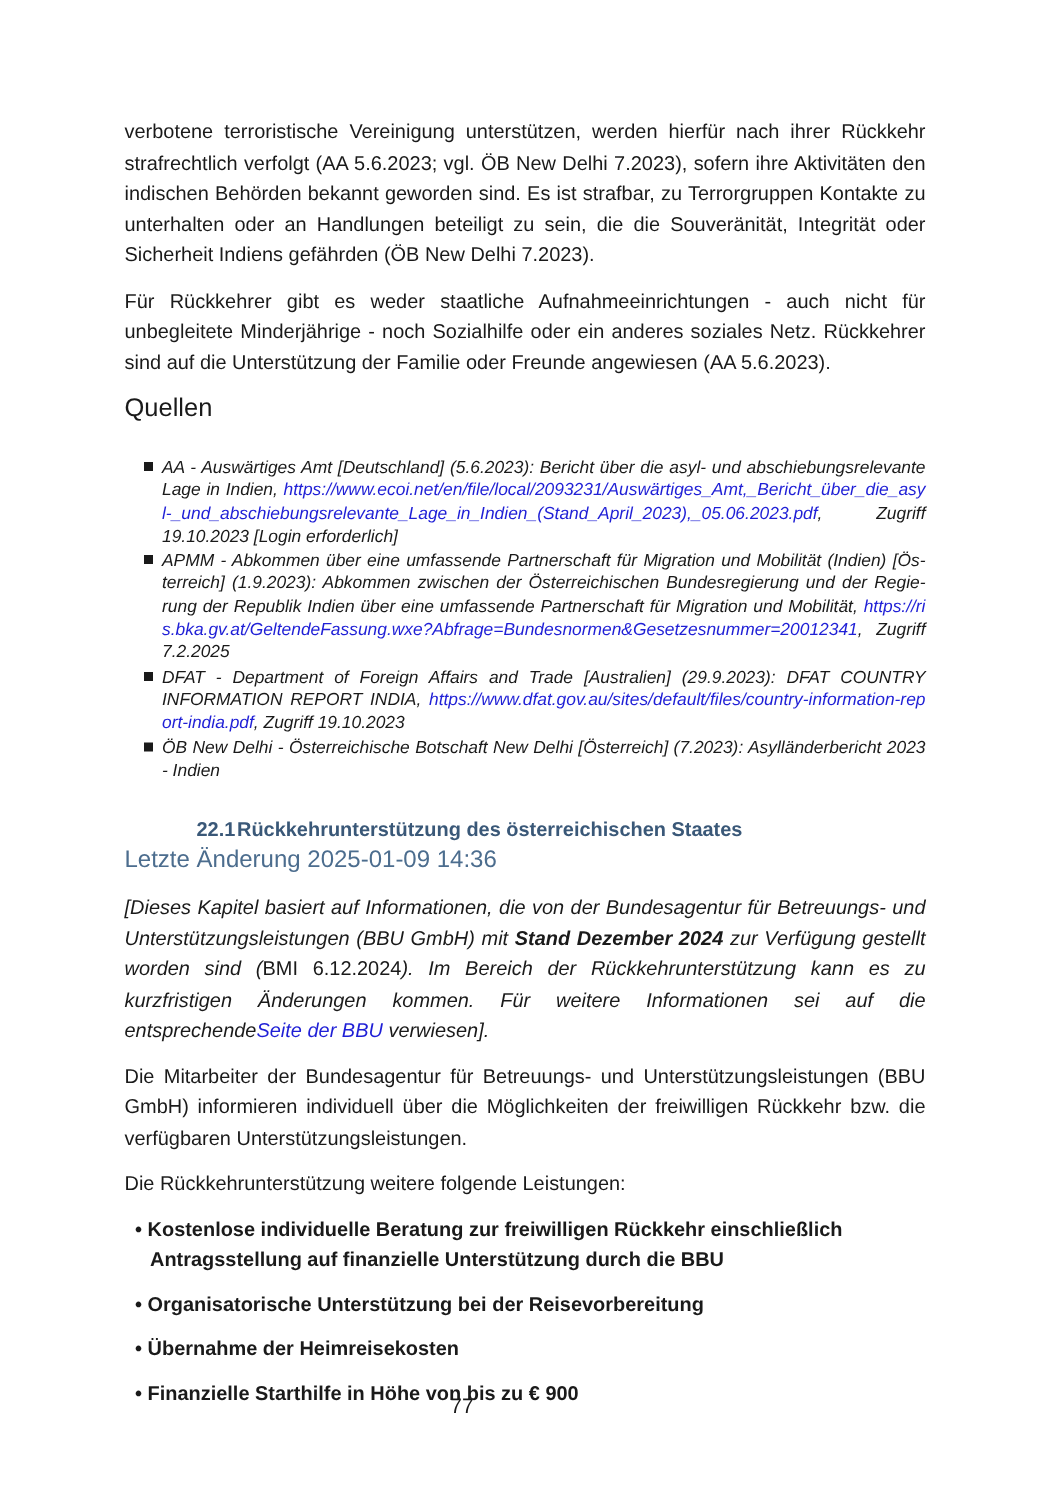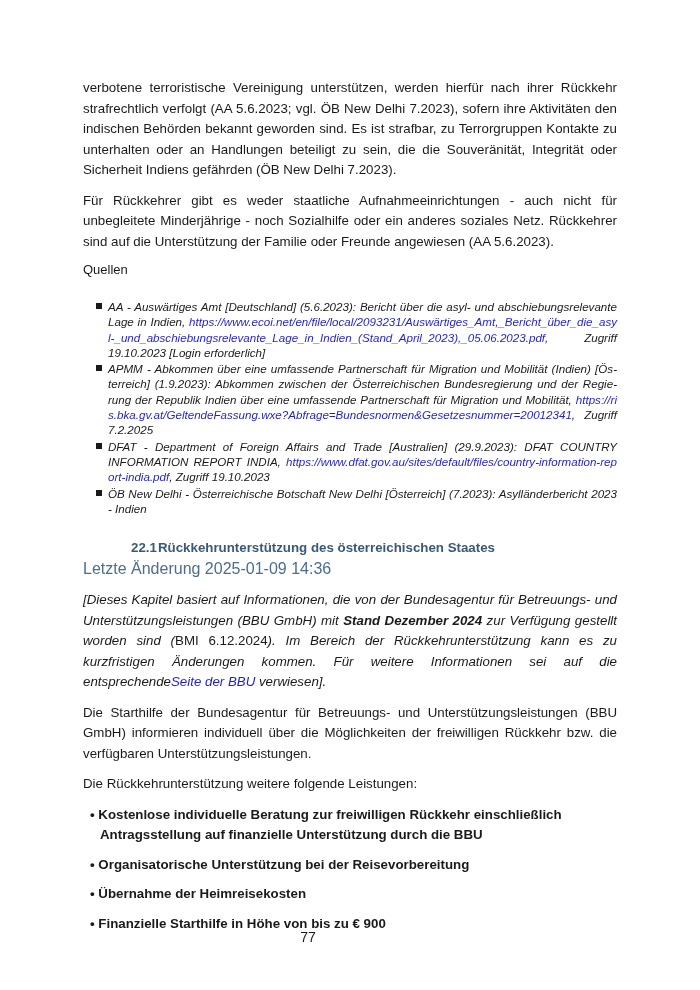--- a/index.html
+++ b/index.html
@@ -21,21 +21,21 @@
       font-size: 13.3px;
       line-height: 20.5px;
       margin: 0 0 10px 0;
       text-align: justify;
     }
     .ref {
       text-decoration-color: #555;
       text-underline-offset: 3px;
     }
     a.link { color: #1f1fd6; text-decoration: none; }
-    .sources-label { font-size: 13px; margin: 0 0 22px 0; }
+    .sources-label { font-size: 17px; margin: 0 0 22px 0; }
     ul.sources {
       list-style: none;
       margin: 0 0 24px 0;
       padding: 0 0 0 13px;
       font-style: italic;
     }
     ul.sources li {
       position: relative;
       font-size: 11.6px;
       line-height: 15.3px;
@@ -107,21 +107,21 @@
     <li><span class="txt">APMM - Abkommen über eine umfassende Partnerschaft für Migration und Mobilität (Indien) [Ös­terreich] (1.9.2023): Abkommen zwischen der Österreichischen Bundesregierung und der Regie­rung der Republik Indien über eine umfassende Partnerschaft für Migration und Mobilität, </span><a class="link">https://ris.bka.gv.at/GeltendeFassung.wxe?Abfrage=Bundesnormen&amp;Gesetzesnummer=20012341</a><span class="txt">, Zugriff 7.2.2025</span></li>
     <li><span class="txt">DFAT - Department of Foreign Affairs and Trade [Australien] (29.9.2023): DFAT COUNTRY INFORM­ATION REPORT INDIA, </span><a class="link">https://www.dfat.gov.au/sites/default/files/country-information-report-india.pdf</a><span class="txt">, Zugriff 19.10.2023</span></li>
     <li><span class="txt">ÖB New Delhi - Österreichische Botschaft New Delhi [Österreich] (7.2023): Asylländerbericht 2023 - Indien</span></li>
   </ul>
 
   <h2 class="sec-heading"><span class="num">22.1</span><span>Rückkehrunterstützung des österreichischen Staates</span></h2>
   <div class="sec-meta">Letzte Änderung 2025-01-09 14:36</div>
 
   <p class="body italic"><span>[Dieses Kapitel basiert auf Informationen, die von der Bundesagentur für Betreuungs- und Un­terstützungsleistungen (BBU GmbH) mit </span><strong>Stand Dezember 2024</strong><span> zur Verfügung gestellt worden sind (</span><span class="ref">BMI 6.12.2024</span><span>). Im Bereich der Rückkehrunterstützung kann es zu kurzfristigen Änderun­gen kommen. Für weitere Informationen sei auf die entsprechende</span><a class="link">Seite der BBU</a><span> verwiesen].</span></p>
 
-  <p class="body">Die Starthilfe der Bundesagentur für Betreuungs- und Unterstützungsleistungen (BBU GmbH) informieren individuell über die Möglichkeiten der freiwilligen Rückkehr bzw. die verfügbaren Unterstützungsleistungen.</p>
+  <p class="body">Die Mitarbeiter der Bundesagentur für Betreuungs- und Unterstützungsleistungen (BBU GmbH) informieren individuell über die Möglichkeiten der freiwilligen Rückkehr bzw. die verfügbaren Unterstützungsleistungen.</p>
   <p class="body">Die Rückkehrunterstützung weitere folgende Leistungen:</p>
 
   <ul class="bullets">
     <li>Kostenlose individuelle Beratung zur freiwilligen Rückkehr einschließlich Antragsstellung auf finanzielle Unterstützung durch die BBU</li>
     <li>Organisatorische Unterstützung bei der Reisevorbereitung</li>
     <li>Übernahme der Heimreisekosten</li>
     <li>Finanzielle Starthilfe in Höhe von bis zu € 900</li>
   </ul>
 </div>
 

